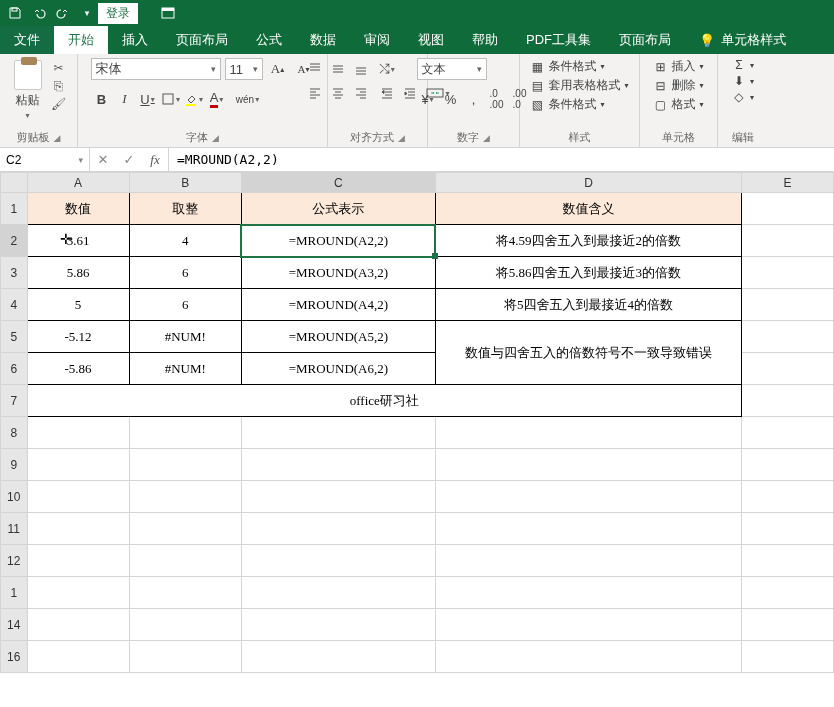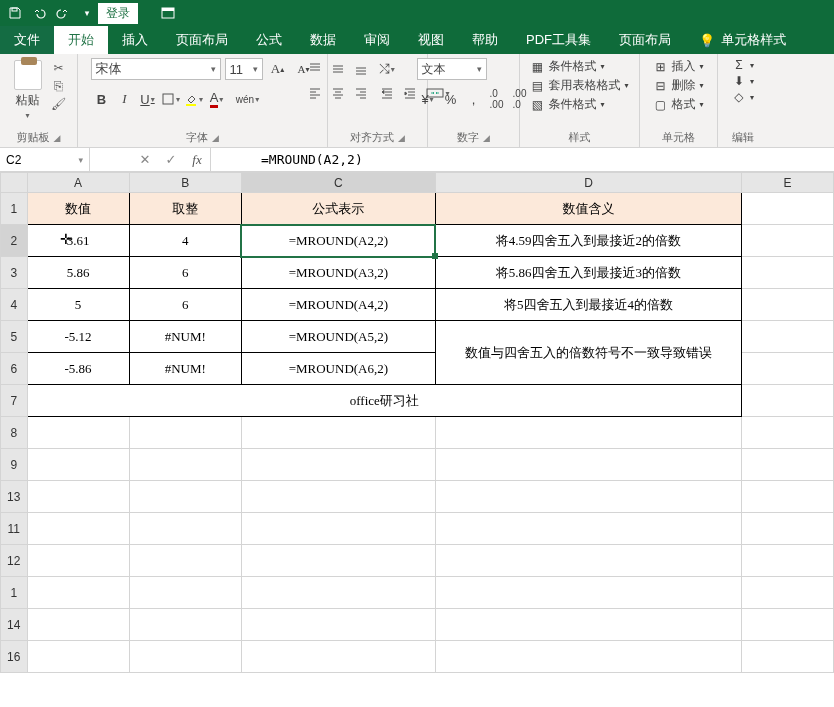--- a/index.html
+++ b/index.html
@@ -49,21 +49,21 @@
 
 
 .numfmt { border: 1px solid #bdbdbd; background: #fff; width: 70px; height: 22px; display: flex; align-items: center; justify-content: space-between; padding: 0 4px; font-size: 12px; }
 
 
 .vlist { display: flex; flex-direction: column; gap: 2px; align-items: flex-start; }
 .vitem { display: flex; align-items: center; gap: 4px; font-size: 12px; white-space: nowrap; }
 .vitem .ic { width: 14px; height: 14px; display: inline-flex; align-items: center; justify-content: center; }
 
 
-.fbar-row { display: flex; border-bottom: 1px solid #d4d4d4; height: 24px; background: #fff; align-items: stretch; gap: 42px; }
+.fbar-row { display: flex; border-bottom: 1px solid #d4d4d4; height: 24px; background: #fff; align-items: stretch; }
 .namebox { width: 90px; border-right: 1px solid #d4d4d4; display: flex; align-items: center; padding: 0 6px; font-size: 12px; justify-content: space-between; }
 .namebox .dd { font-size: 9px; color: #888; }
 .fx-btns { display: flex; align-items: center; border-right: 1px solid #d4d4d4; }
 .fx-btn { width: 26px; display: flex; align-items: center; justify-content: center; color: #888; font-size: 13px; }
 .fx-btn.fx { font-style: italic; font-family: Georgia; color: #555; }
 .formula-input { flex: 1; display: flex; align-items: center; padding: 0 8px; font-family: SimSun, monospace; font-size: 13px; }
 
 
 .grid-wrap { position: relative; overflow: hidden; height: calc(707px - 26px - 28px - 94px - 24px); }
 table.sheet { border-collapse: collapse; table-layout: fixed; width: 100%; }
@@ -464,21 +464,21 @@
         </tr>
         <tr>
           <th class="rowhdr">9</th>
           <td class="empty-outer"></td>
           <td class="empty-outer"></td>
           <td class="empty-outer"></td>
           <td class="empty-outer"></td>
           <td class="empty-outer"></td>
         </tr>
         <tr>
-          <th class="rowhdr">13</th>
+          <th class="rowhdr">10</th>
           <td class="empty-outer"></td>
           <td class="empty-outer"></td>
           <td class="empty-outer"></td>
           <td class="empty-outer"></td>
           <td class="empty-outer"></td>
         </tr>
         <tr>
           <th class="rowhdr">11</th>
           <td class="empty-outer"></td>
           <td class="empty-outer"></td>

